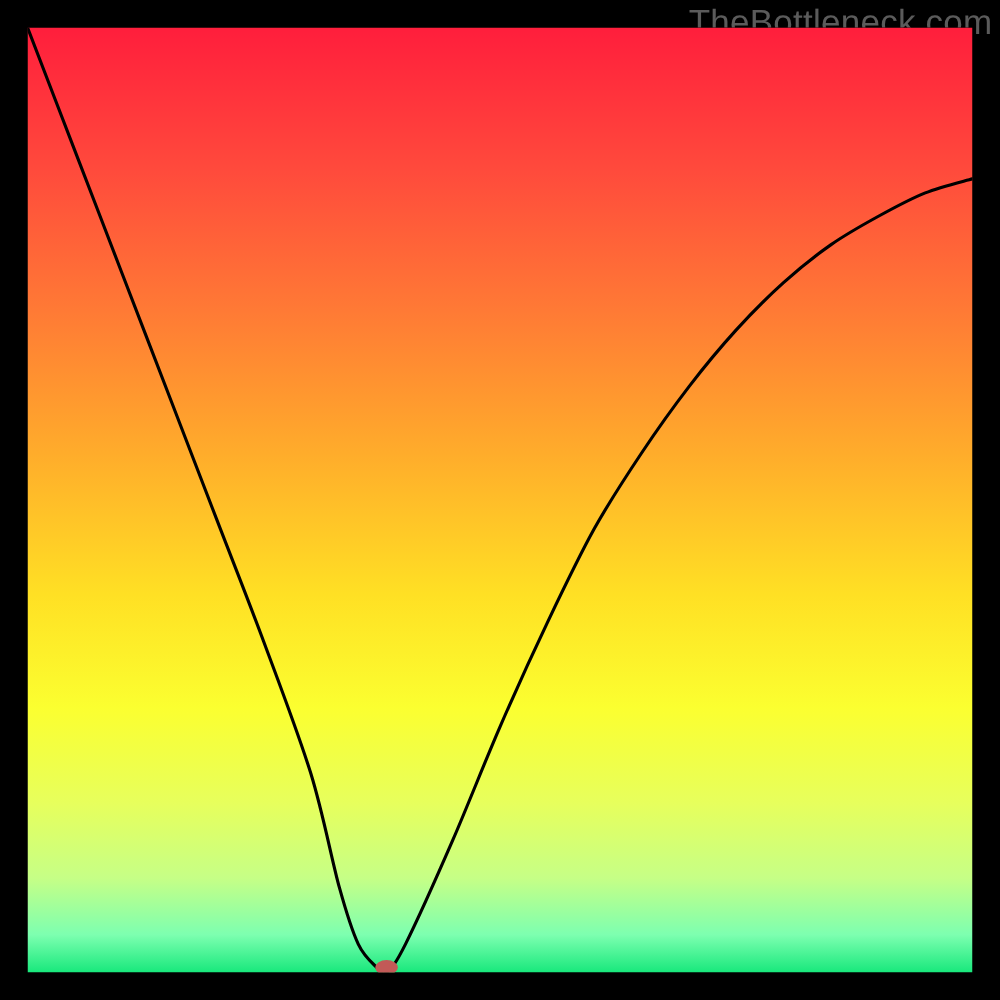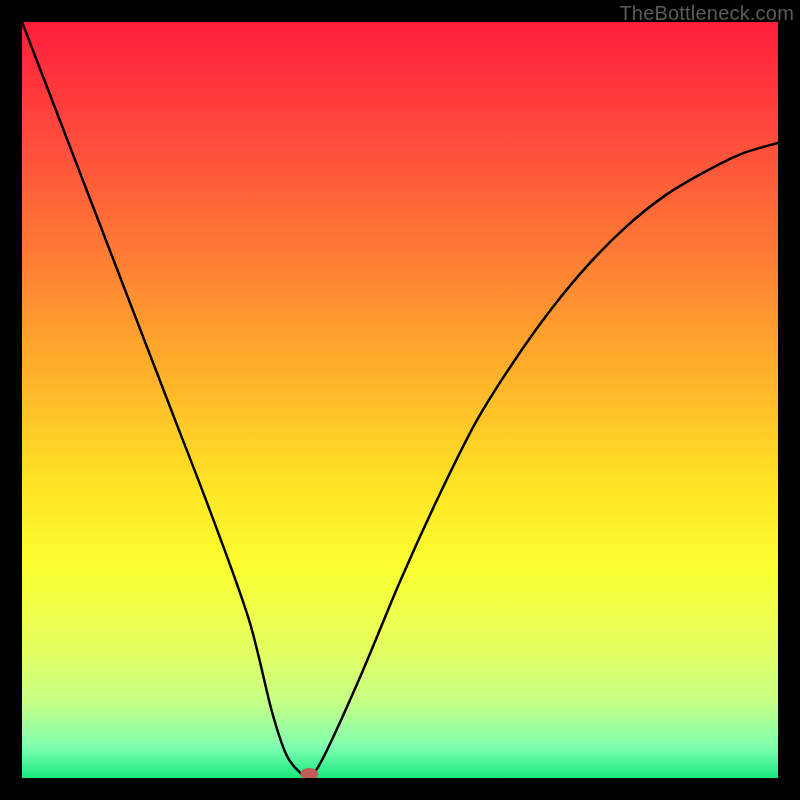--- a/index.html
+++ b/index.html
@@ -24,21 +24,21 @@
     left: 0;
     top: 0;
     width: 756px;
     height: 756px;
   }
   .watermark {
     position: absolute;
     top: 2px;
     right: 6px;
     color: #5b5b5b;
-    font-size: 20px;
+    font-size: 28px;
     font-weight: 500;
     letter-spacing: 0.2px;
   }
   svg {
     display: block;
   }
 </style>
 </head>
 <body>
 

